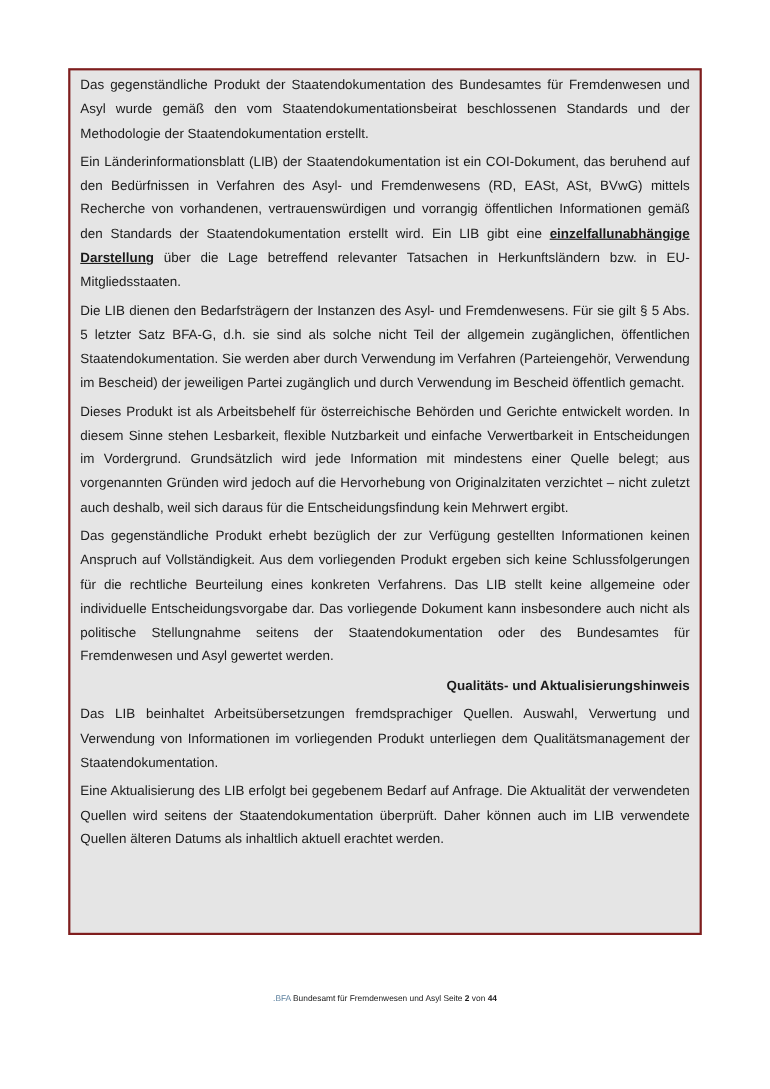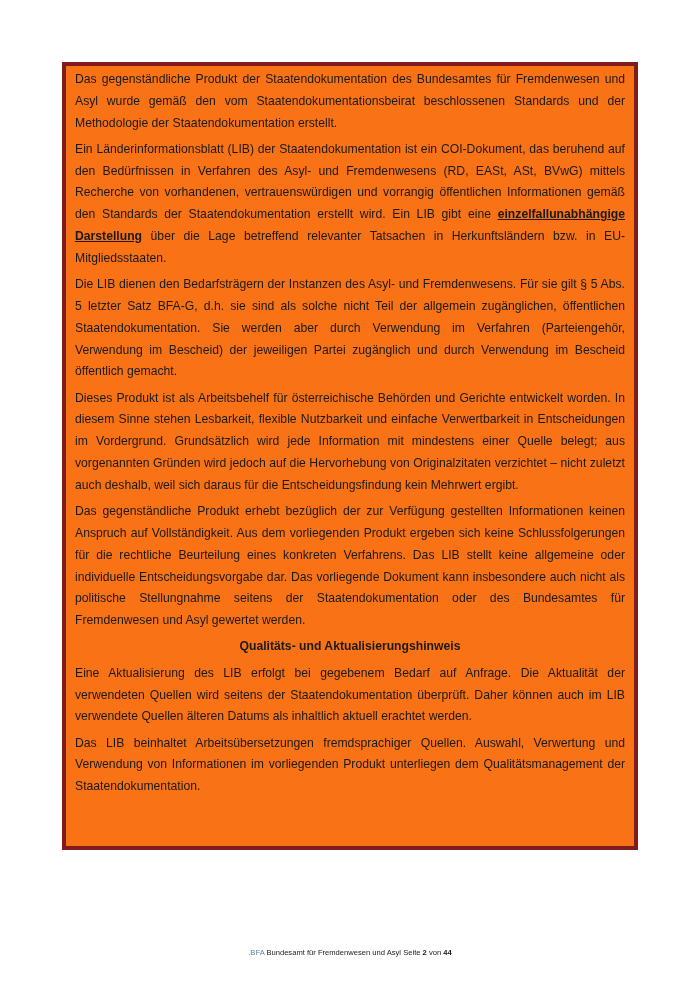--- a/index.html
+++ b/index.html
@@ -15,52 +15,51 @@
     overflow: hidden;
     font-family: "Liberation Sans", sans-serif;
   }
   .disclaimer-box {
     position: absolute;
     left: 62px;
     top: 62px;
     width: 576px;
     height: 788px;
     box-sizing: border-box;
-    background: #f97316;
-    border: 4px solid #7f1d1d;
+    background: #e5e5e5;
+    border: 2px solid #7f1d1d;
     padding: 3px 9px 0 9px;
     overflow: hidden;
   }
   .disclaimer-box p,
   .disclaimer-box h2 {
     margin: 0 0 4.5px 0;
     font-size: 12.2px;
     line-height: 21.8px;
     text-align: justify;
     color: #1a1a1a;
     font-weight: normal;
   }
   .disclaimer-box h2 {
     font-weight: bold;
-    text-align: center;
+    text-align: right;
   }
   .emph {
     font-weight: bold;
     text-decoration: underline;
   }
   .footer {
     position: absolute;
     left: 0;
     top: 903px;
     width: 700px;
     text-align: center;
     font-size: 7.6px;
     line-height: 10px;
     color: #1a1a1a;
-    margin-top: 45px;
   }
   .footer .logo {
     color: #5e82a0;
   }
   .footer b {
     font-weight: bold;
   }
 </style>
 </head>
 <body>
@@ -75,21 +74,21 @@
 
     <p>Die LIB dienen den Bedarfsträgern der Instanzen des Asyl- und Fremdenwesens. Für sie gilt § 5 Abs. 5 letzter Satz BFA-G, d.h. sie sind als solche nicht Teil der allgemein zugänglichen, öffentlichen Staatendokumentation. Sie werden aber durch Verwendung im Verfahren (Parteiengehör, Verwendung im Bescheid) der jeweiligen Partei zugänglich und durch Verwendung im Bescheid öffentlich gemacht.</p>
 
     <p>Dieses Produkt ist als Arbeitsbehelf für österreichische Behörden und Gerichte entwickelt worden. In diesem Sinne stehen Lesbarkeit, flexible Nutzbarkeit und einfache Verwertbarkeit in Entscheidungen im Vordergrund. Grundsätzlich wird jede Information mit mindestens einer Quelle belegt; aus vorgenannten Gründen wird jedoch auf die Hervorhebung von Originalzitaten verzichtet – nicht zuletzt auch deshalb, weil sich daraus für die Entscheidungsfindung kein Mehrwert ergibt.</p>
 
     <p>Das gegenständliche Produkt erhebt bezüglich der zur Verfügung gestellten Informationen keinen Anspruch auf Vollständigkeit. Aus dem vorliegenden Produkt ergeben sich keine Schlussfolgerungen für die rechtliche Beurteilung eines konkreten Verfahrens. Das LIB stellt keine allgemeine oder individuelle Entscheidungsvorgabe dar. Das vorliegende Dokument kann insbesondere auch nicht als politische Stellungnahme seitens der Staatendokumentation oder des Bundesamtes für Fremdenwesen und Asyl gewertet werden.</p>
 
 
     <h2>Qualitäts- und Aktualisierungshinweis</h2>
 
+    <p>Das LIB beinhaltet Arbeitsübersetzungen fremdsprachiger Quellen. Auswahl, Verwertung und Verwendung von Informationen im vorliegenden Produkt unterliegen dem Qualitätsmanagement der Staatendokumentation.</p>
+
     <p>Eine Aktualisierung des LIB erfolgt bei gegebenem Bedarf auf Anfrage. Die Aktualität der verwendeten Quellen wird seitens der Staatendokumentation überprüft. Daher können auch im LIB verwendete Quellen älteren Datums als inhaltlich aktuell erachtet werden.</p>
-
-    <p>Das LIB beinhaltet Arbeitsübersetzungen fremdsprachiger Quellen. Auswahl, Verwertung und Verwendung von Informationen im vorliegenden Produkt unterliegen dem Qualitätsmanagement der Staatendokumentation.</p>
 
   </div>
 
   <div class="footer"><span class="logo">.BFA</span><span> Bundesamt für Fremdenwesen und Asyl Seite </span><b>2</b><span> von </span><b>44</b></div>
 
 </div>
 
 </body></html>

